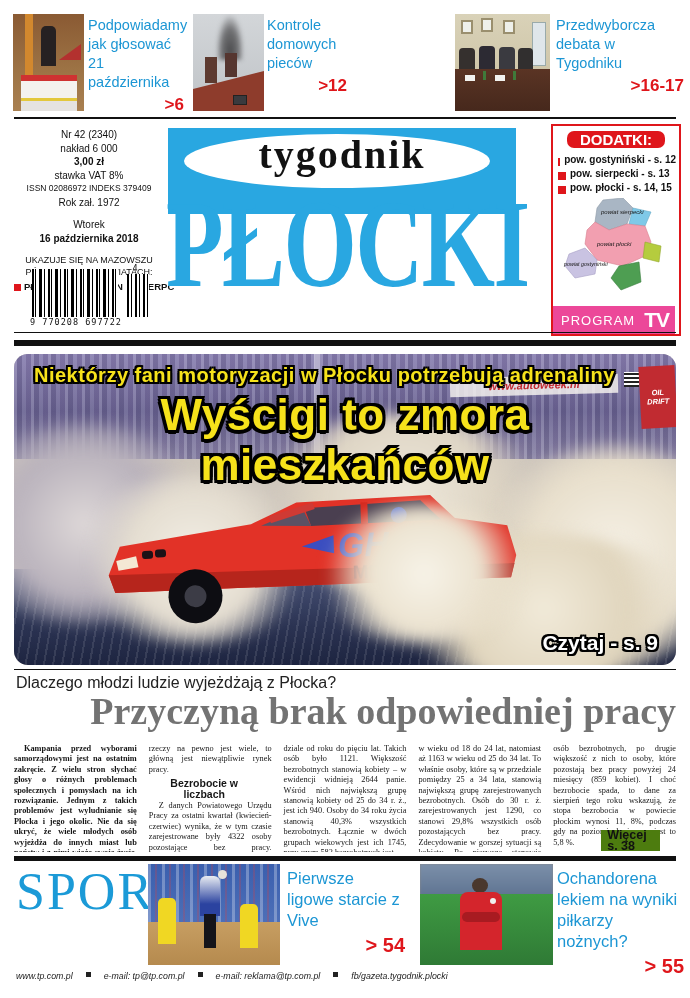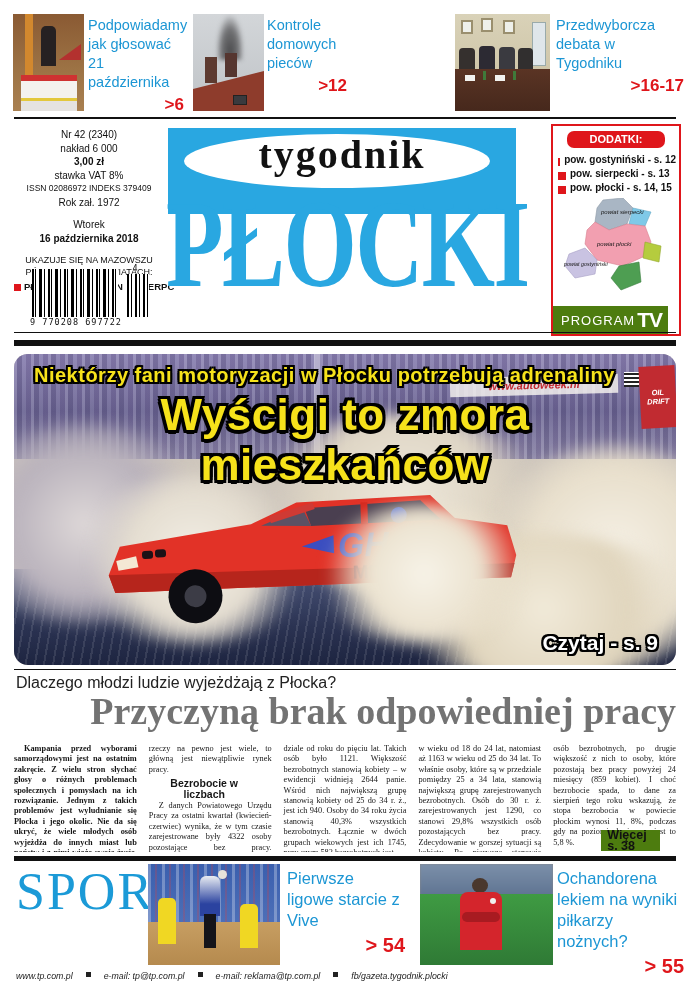--- a/index.html
+++ b/index.html
@@ -37,26 +37,26 @@
   .logo-ell { position:absolute; left:16px; top:6px; width:306px; height:54px; background:#fff; border-radius:50%; }
   .logo-tyg { position:absolute; left:0; top:3px; width:100%; text-align:center;
     font-family:"Liberation Serif",serif; font-weight:bold; font-size:40px; color:#121212; letter-spacing:2px; }
   .logo-main { position:absolute; left:166px; top:186px; width:360px; height:150px; overflow:visible;
     font-family:"Liberation Serif",serif; font-weight:bold; font-size:124px; line-height:118px;
     color:#29a7e1; letter-spacing:-2px; transform:scaleX(0.76); transform-origin:0 0; white-space:nowrap; }
 
   
   .dod { position:absolute; left:551px; top:124px; width:130px; height:212px; border:2px solid #df161b; background:#fff; }
   .dod-title { position:absolute; left:14px; right:14px; top:5px; height:17px; background:#df161b; border-radius:7px;
-    color:#fff; font-weight:bold; font-size:11px; text-align:center; line-height:17px; }
+    color:#fff; font-weight:bold; font-size:15px; text-align:center; line-height:17px; }
   .dod-items { position:absolute; left:5px; top:27px; right:3px; }
   .dod-item { display:flex; align-items:center; font-size:10px; font-weight:bold; line-height:14px; color:#111; white-space:nowrap; }
   .dod-item .sq { margin:3px 4px 0 0; width:8px; height:8px; }
   .dod-map { position:absolute; left:8px; top:72px; }
-  .dod-tv { position:absolute; left:0; right:11px; bottom:0; height:28px; background:#4d7c0f; color:#fff;text-align:right; }
+  .dod-tv { position:absolute; left:0; right:4px; bottom:0; height:28px; background:#ec4899; color:#fff;text-align:right; }
   .dod-tv .p1 { position:absolute; left:8px; bottom:6px; font-size:13px; letter-spacing:1px; }
   .dod-tv .p2 { position:absolute; right:6px; bottom:2px; font-size:21px; font-weight:bold; letter-spacing:-1px; }
 
   
   .photo { position:absolute; left:14px; top:354px; width:662px; height:311px; border-radius:14px; overflow:hidden; background:#cfc7bd; }
   .ph-top { position:absolute; left:0; top:0; right:0; height:105px;
     background:linear-gradient(180deg,#8b82b2 0%, #6c6694 55%, #8c86a8 100%); }
   .ph-top::after { content:""; position:absolute; inset:0;
     background:repeating-linear-gradient(90deg, rgba(255,255,255,.14) 0 3px, rgba(40,30,70,.18) 3px 8px, rgba(255,255,255,.07) 8px 12px, rgba(60,40,90,.15) 12px 17px); }
   .ph-pole { position:absolute; left:300px; top:0; width:6px; height:100px; background:rgba(230,228,240,.55); }

